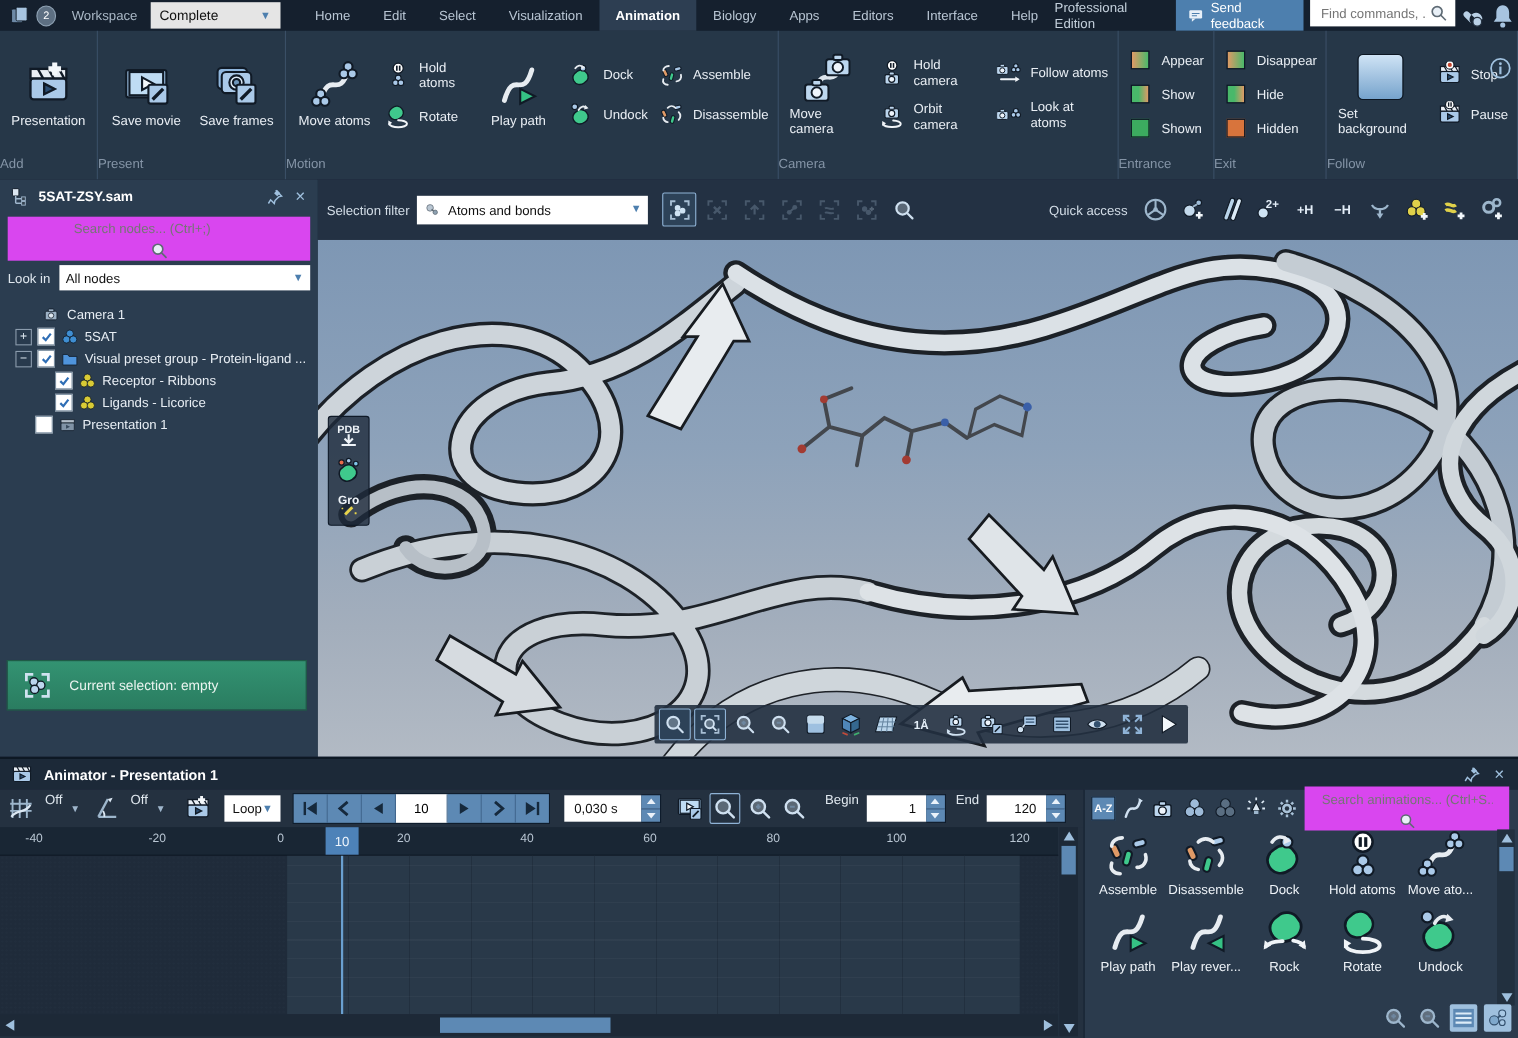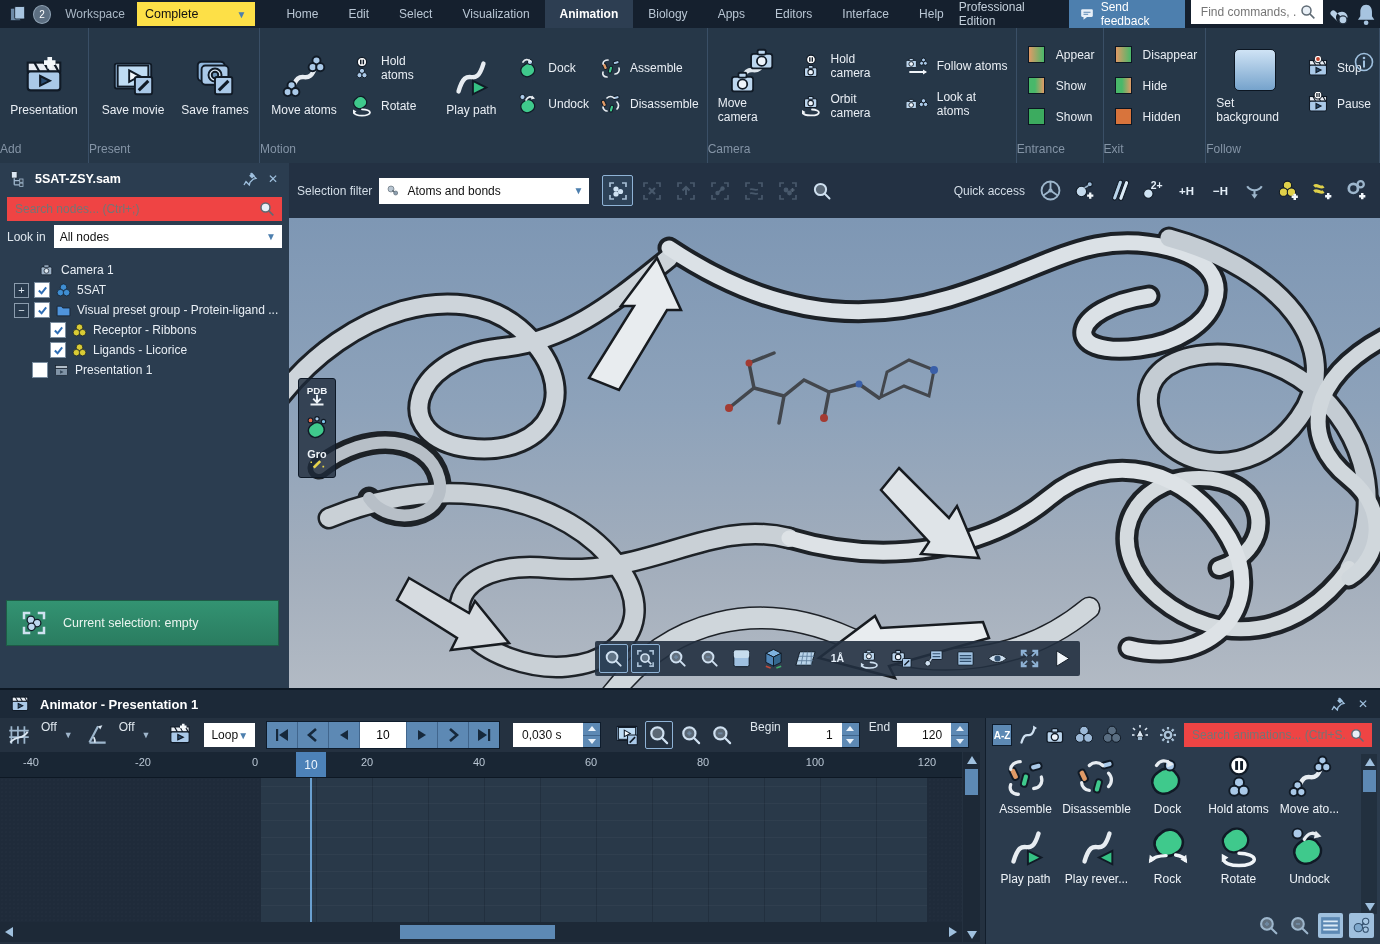--- a/index.html
+++ b/index.html
@@ -9,21 +9,21 @@
   .row{display:flex;align-items:center;}
   .ic{display:flex;align-items:center;justify-content:center;flex:0 0 auto;}
   svg{display:block;}
 
   
   .titlebar{position:absolute;left:0;top:0;width:1380px;height:28px;background:#15202e;display:flex;align-items:center;color:#b9c6d4;}
   .tb-appicon{width:22px;height:20px;margin-left:7px;}
   .tb-badge{width:17px;height:17px;border-radius:50%;background:#5d6f82;border:1px solid #8fa2b4;color:#fff;
             font-size:10px;display:flex;align-items:center;justify-content:center;margin-left:4px;}
   .tb-ws{margin-left:14px;color:#aab8c6;}
-  .ws-select{margin-left:12px;background:#fde047;color:#111;height:24px;width:108px;display:flex;align-items:center;
+  .ws-select{margin-left:12px;background:#e5e5e5;color:#111;height:24px;width:108px;display:flex;align-items:center;
              padding:0 8px;justify-content:space-between;font-size:12.5px;}
   .menu{display:flex;margin-left:16px;height:28px;}
   .menu-item{padding:0 15px;display:flex;align-items:center;color:#b9c6d4;cursor:default;}
   .menu-item.active{background:#2d3e52;color:#fff;font-weight:bold;}
   .tb-right{margin-left:auto;display:flex;align-items:flex-start;height:28px;}
   .tb-edition{color:#c4d0dc;margin-right:10px;}
   .feedback-btn{background:#4d7fae;height:28px;display:flex;align-items:center;gap:6px;padding:0 10px;color:#fff;}
   .find-box{background:#fff;height:24px;width:128px;display:flex;align-items:center;margin-left:6px;padding:0 4px 0 8px;}
   .find-box input{border:none;outline:none;width:96px;font-size:12px;color:#333;font-family:inherit;background:transparent;}
   .tb-tool{width:30px;height:28px;display:flex;align-items:center;justify-content:center;}
@@ -39,21 +39,21 @@
   .rstack3{display:flex;flex-direction:column;gap:7px;}
   .rsmall{display:flex;align-items:center;gap:7px;color:#e9eef4;}
   .rsmall .ic{width:24px;height:24px;}
   .info-btn{position:absolute;right:6px;top:22px;width:24px;height:24px;}
 
   
   .main{position:absolute;left:0;top:163px;width:1380px;height:525px;}
   .sidebar{position:absolute;left:0;top:0;width:289px;height:525px;background:#2b3d50;border-right:1px solid #121e2c;}
   .side-title{height:32px;display:flex;align-items:center;padding:0 8px;gap:7px;}
   .side-title .t{font-weight:bold;color:#fff;font-size:12.5px;flex:1;}
-  .searchbox{margin:2px 7px 4px 7px;background:#ef4444;height:24px;display:flex;align-items:center;padding:0 6px;}
+  .searchbox{margin:2px 7px 4px 7px;background:#d946ef;height:40px;display:flex;align-items:center;padding:0 6px;flex-direction:column;}
   .searchbox input{flex:1;border:none;outline:none;font-size:12px;color:#333;font-family:inherit;background:transparent;}
   .lookin{display:flex;align-items:center;margin:0 7px 6px 7px;gap:8px;}
   .lookin .lbl{color:#dfe7ee;}
   .lookin-select{flex:1;background:#fff;color:#111;height:23px;display:flex;align-items:center;justify-content:space-between;padding:0 6px;}
   .tree{padding:6px 2px 0 6px;}
   .tree-row{display:flex;align-items:center;height:20px;gap:5px;color:#e8eef4;}
   .expander{width:13px;height:13px;border:1px solid #8b9cad;background:#23344656;color:#dfe9f2;font-size:11px;line-height:11px;
             display:flex;align-items:center;justify-content:center;flex:0 0 auto;}
   .cbx{width:14px;height:14px;background:#fff;border:1px solid #7b8ea0;display:flex;align-items:center;justify-content:center;flex:0 0 auto;}
   .tree-ic{width:17px;height:17px;}

